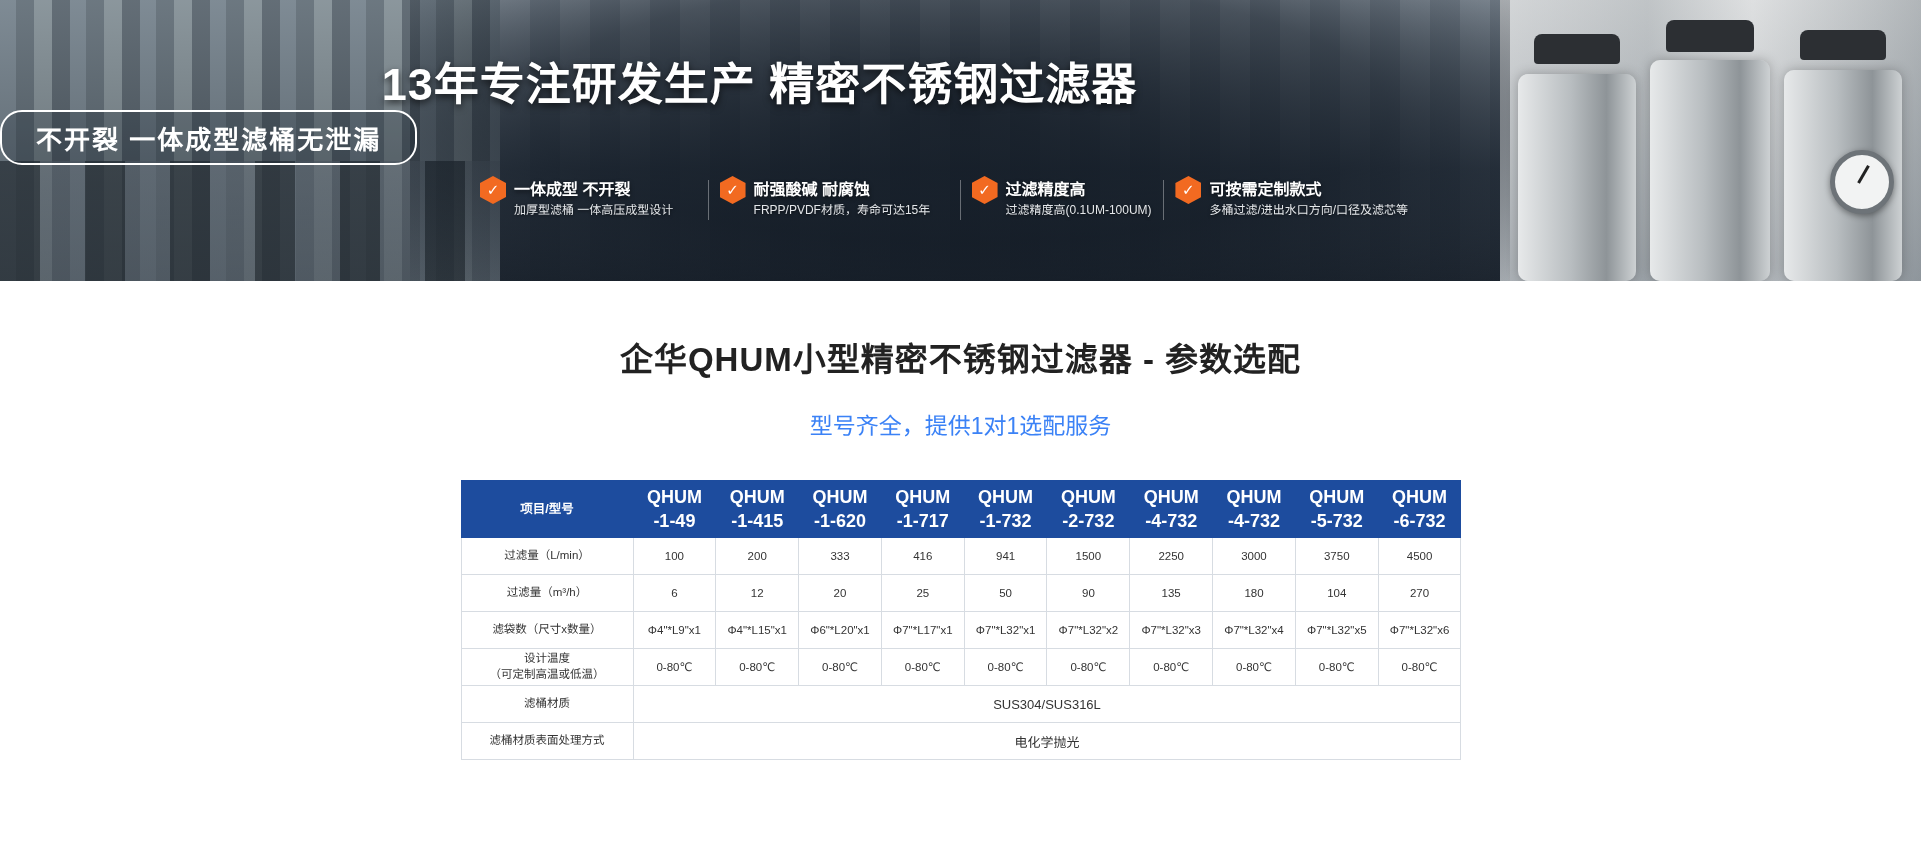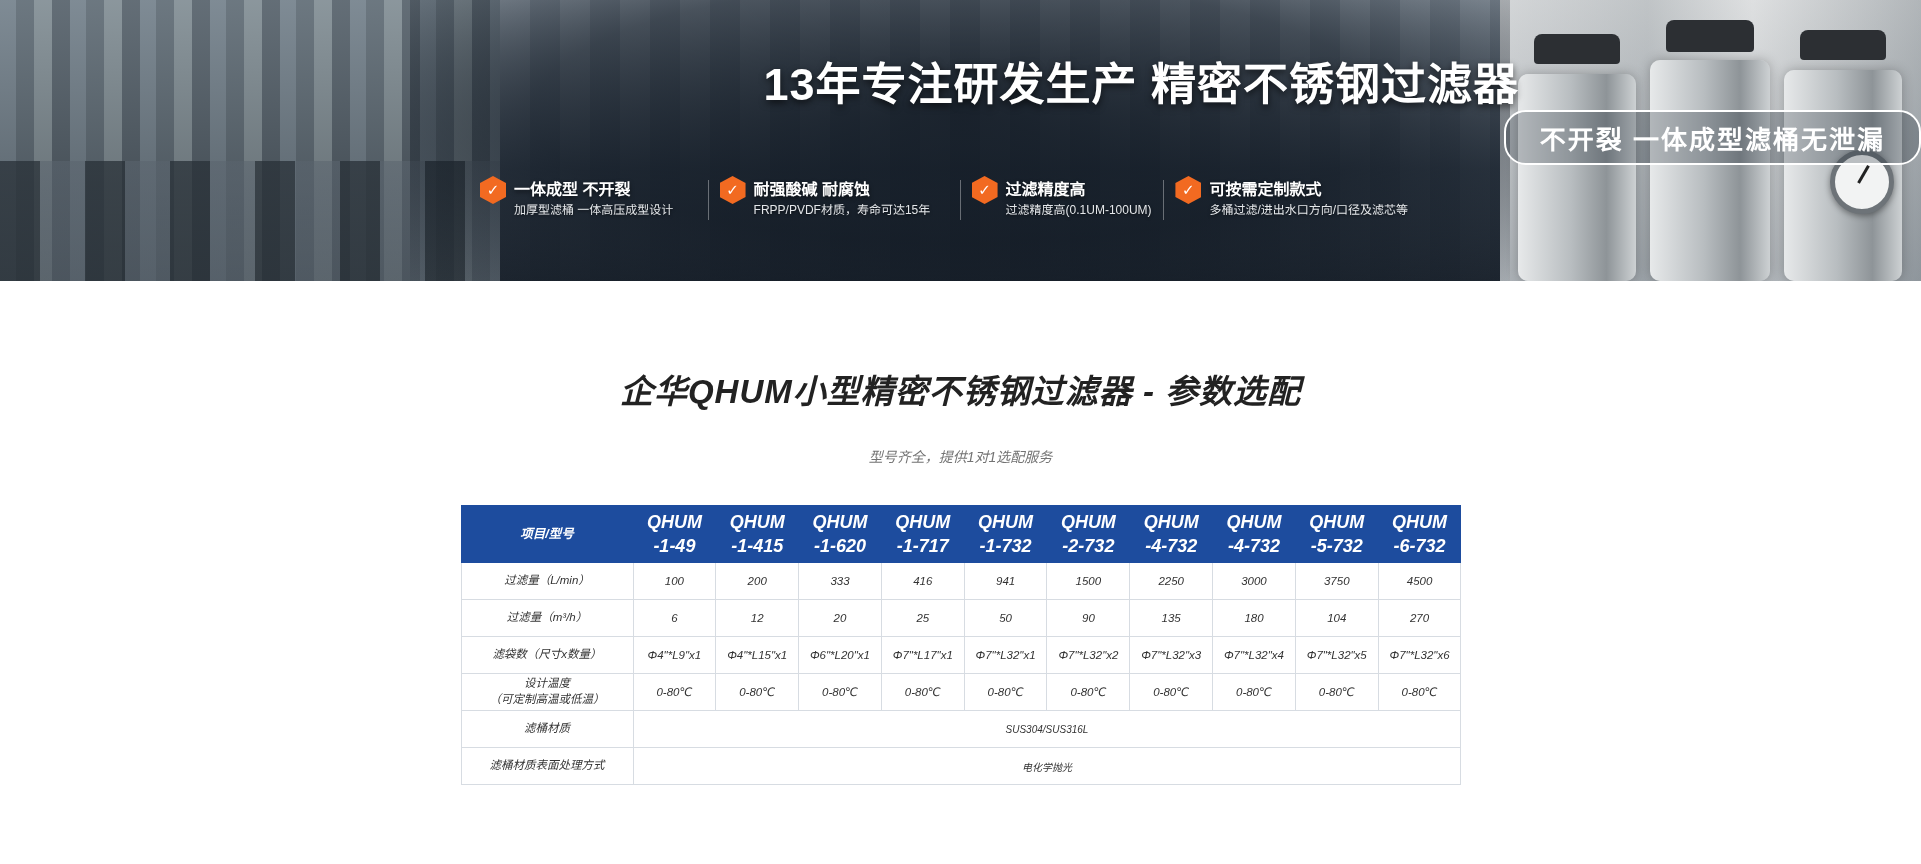--- a/index.html
+++ b/index.html
@@ -99,33 +99,33 @@
 
   .hero-inner {
     position: absolute;
     top: 0; left: 0;
     width: 1921px; height: 281px;
   }
   .hero-title {
     position: absolute;
     top: 48px;
     width: 1519px;
-    text-align: right;
+    text-align: center;
     font-size: 45px;
     font-weight: bold;
     color: #ffffff;
     letter-spacing: 1px;
     text-shadow: 0 3px 7px rgba(0,0,0,.65);
     white-space: nowrap;
   }
   .hero-subwrap {
     position: absolute;
     top: 110px;
     width: 1921px;
-    text-align: right;
+    text-align: left;
     text-decoration: underline;
   }
   .hero-sub {
     display: inline-block;
     padding: 7px 34px;
     border: 2px solid #ffffff;
     border-radius: 22px;
     color: #ffffff;
     font-size: 26px;
     font-weight: bold;
@@ -179,34 +179,33 @@
   }
   .feature-desc {
     font-size: 12px;
     color: #e4e7ea;
     white-space: nowrap;
     text-shadow: 0 1px 3px rgba(0,0,0,.6);
   }
 
   
   .section {
-    padding-top: 84px;
+    padding-top: 52px;
     text-align: center;
-    font-style: italic;
   }
   .sec-title {
     font-size: 33px;
     font-weight: bold;
     color: #222222;
     letter-spacing: 1px;
   }
   .sec-desc {
-    margin-top: 33px;
-    font-size: 14px;
-    color: #737373;
+    margin-top: 26px;
+    font-size: 23px;
+    color: #3b82f6;
   }
 
   
   .table-wrap {
     margin: 39px auto 12px;
     width: 1000px;
   }
   table.spec {
     border-collapse: collapse;
     width: 1000px;
@@ -229,21 +228,21 @@
     border-color: #1d4c9e;
     line-height: 1.35;
   }
   table.spec thead th.first {
     font-size: 12.5px;
   }
   table.spec td.label {
     line-height: 1.35;
   }
   table.spec td.span {
-    font-size: 10px;
+    font-size: 13px;
   }
   .col-first { width: 172px; }
   .col-data { width: 82.8px; }
   .th-line { display: block; }
 </style>
 </head>
 <body>
 
 <div class="hero">
   <div class="hero-photo">

